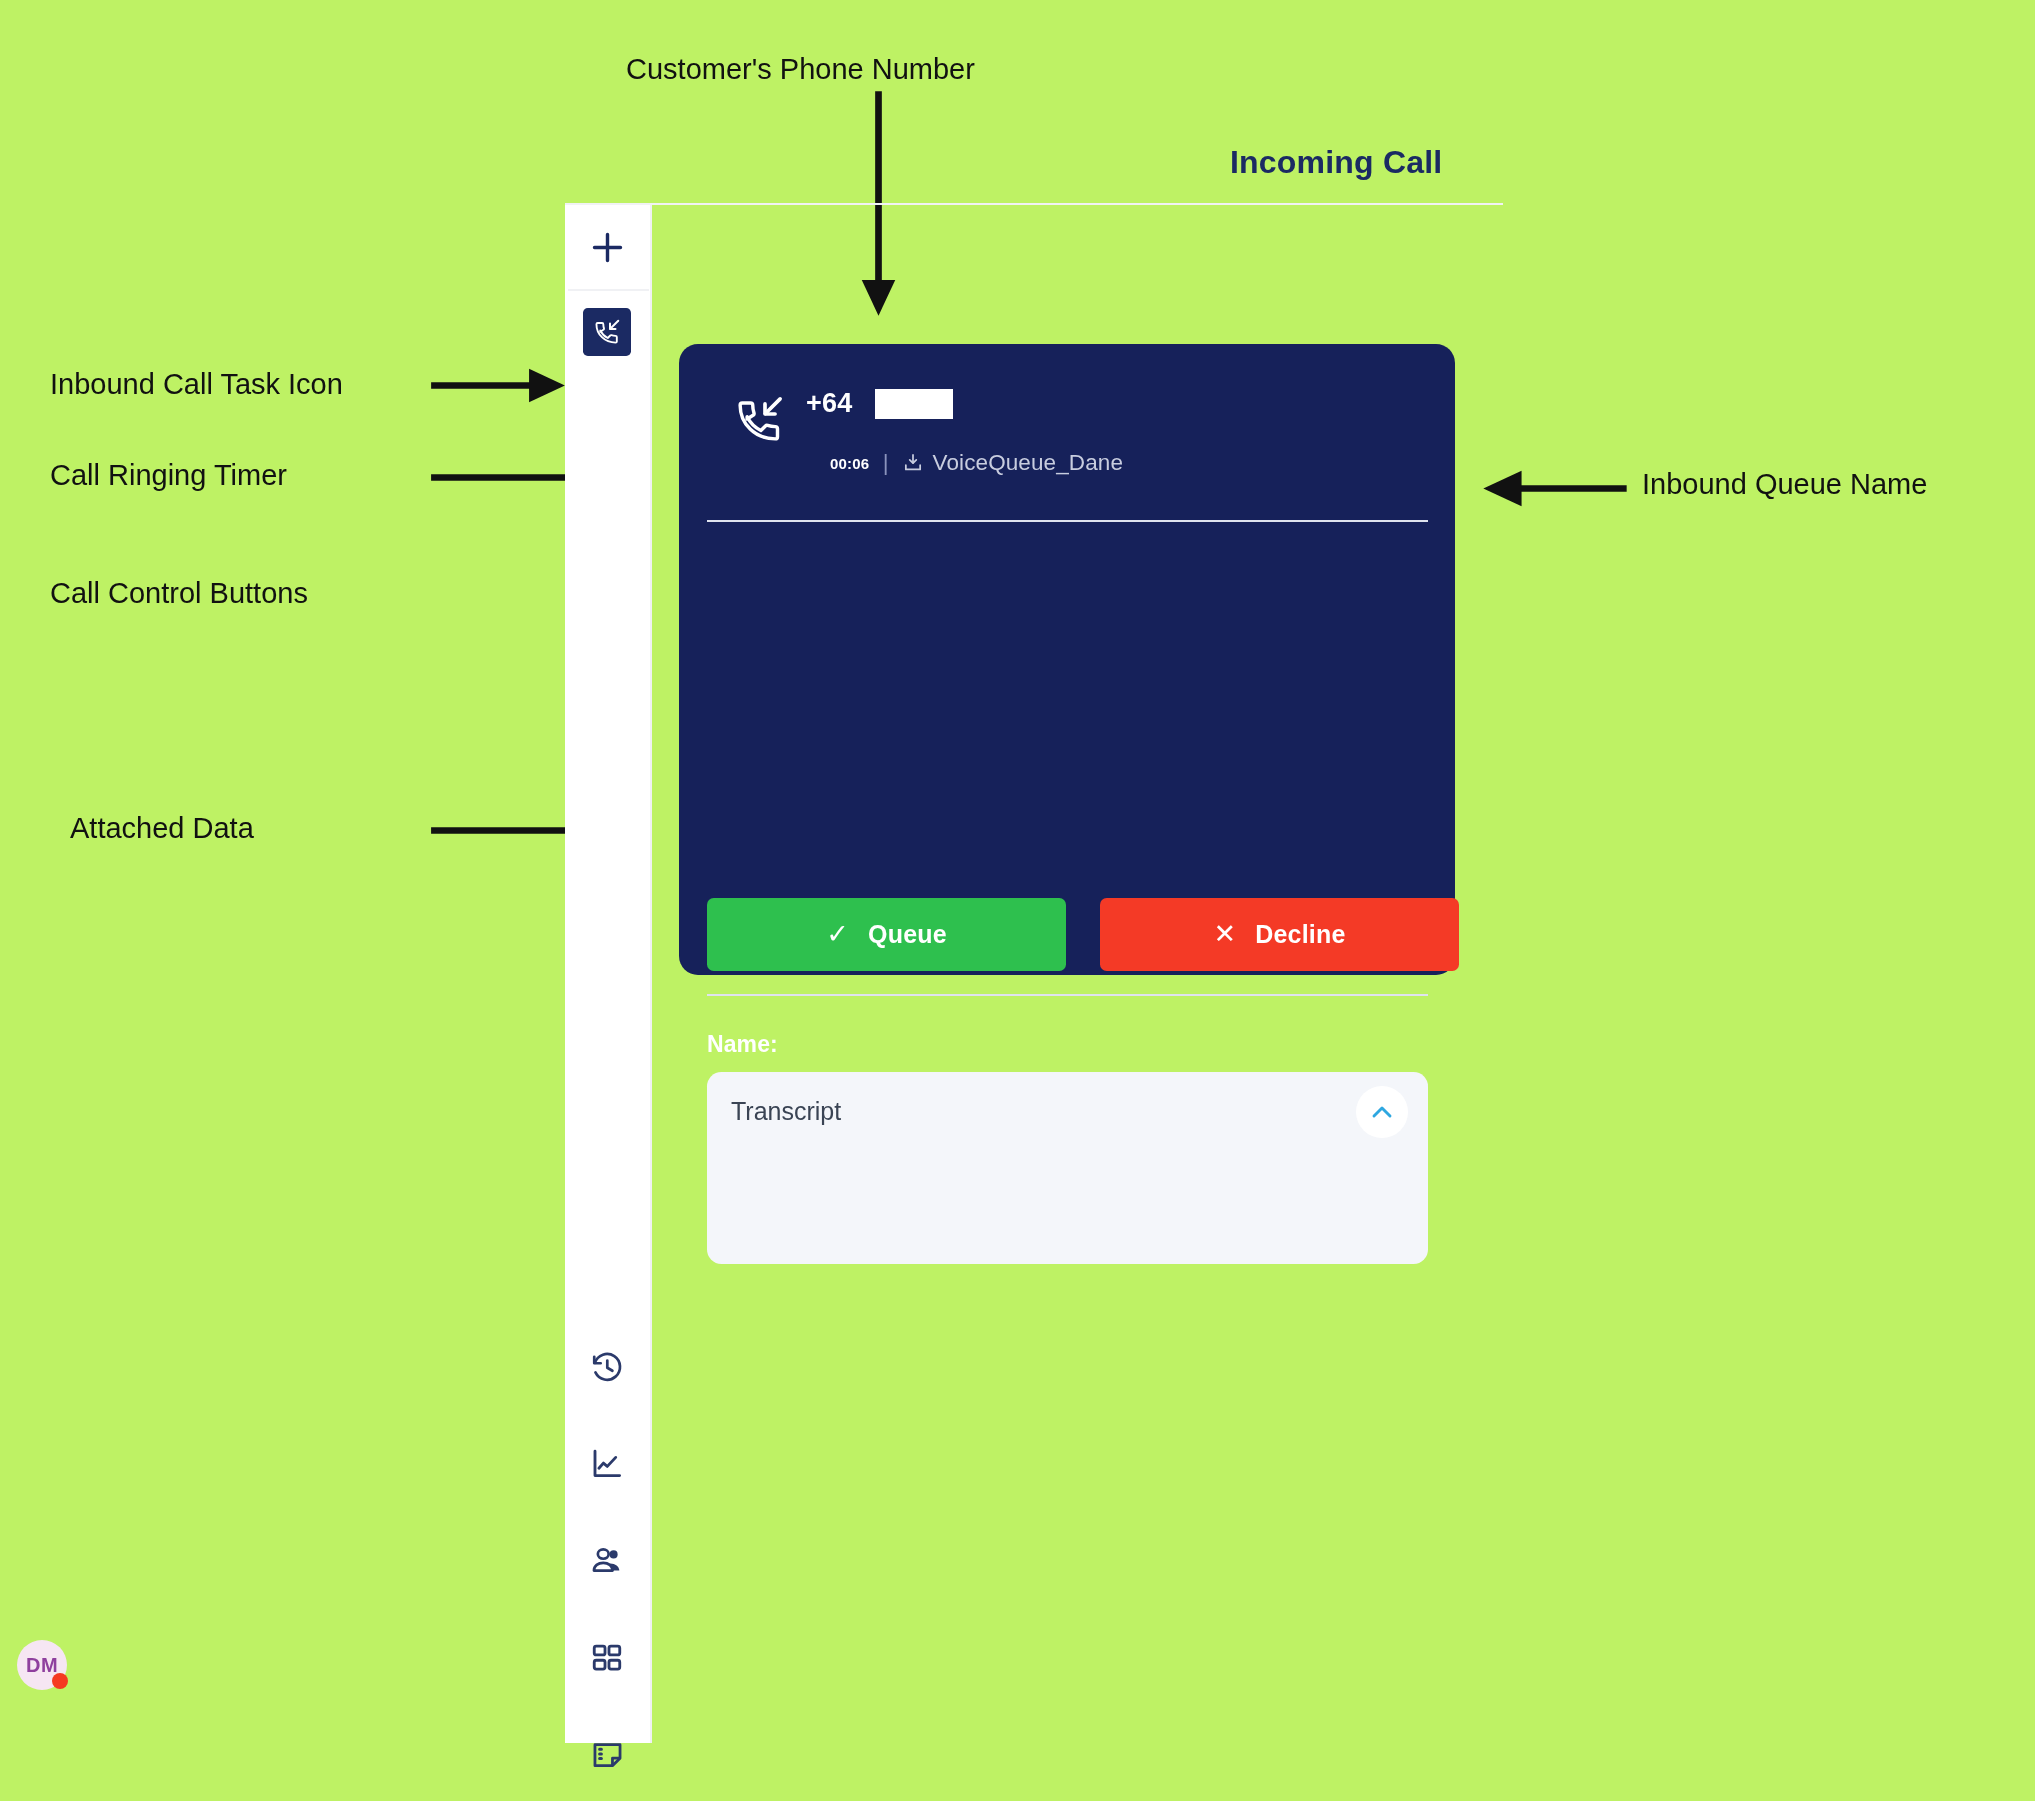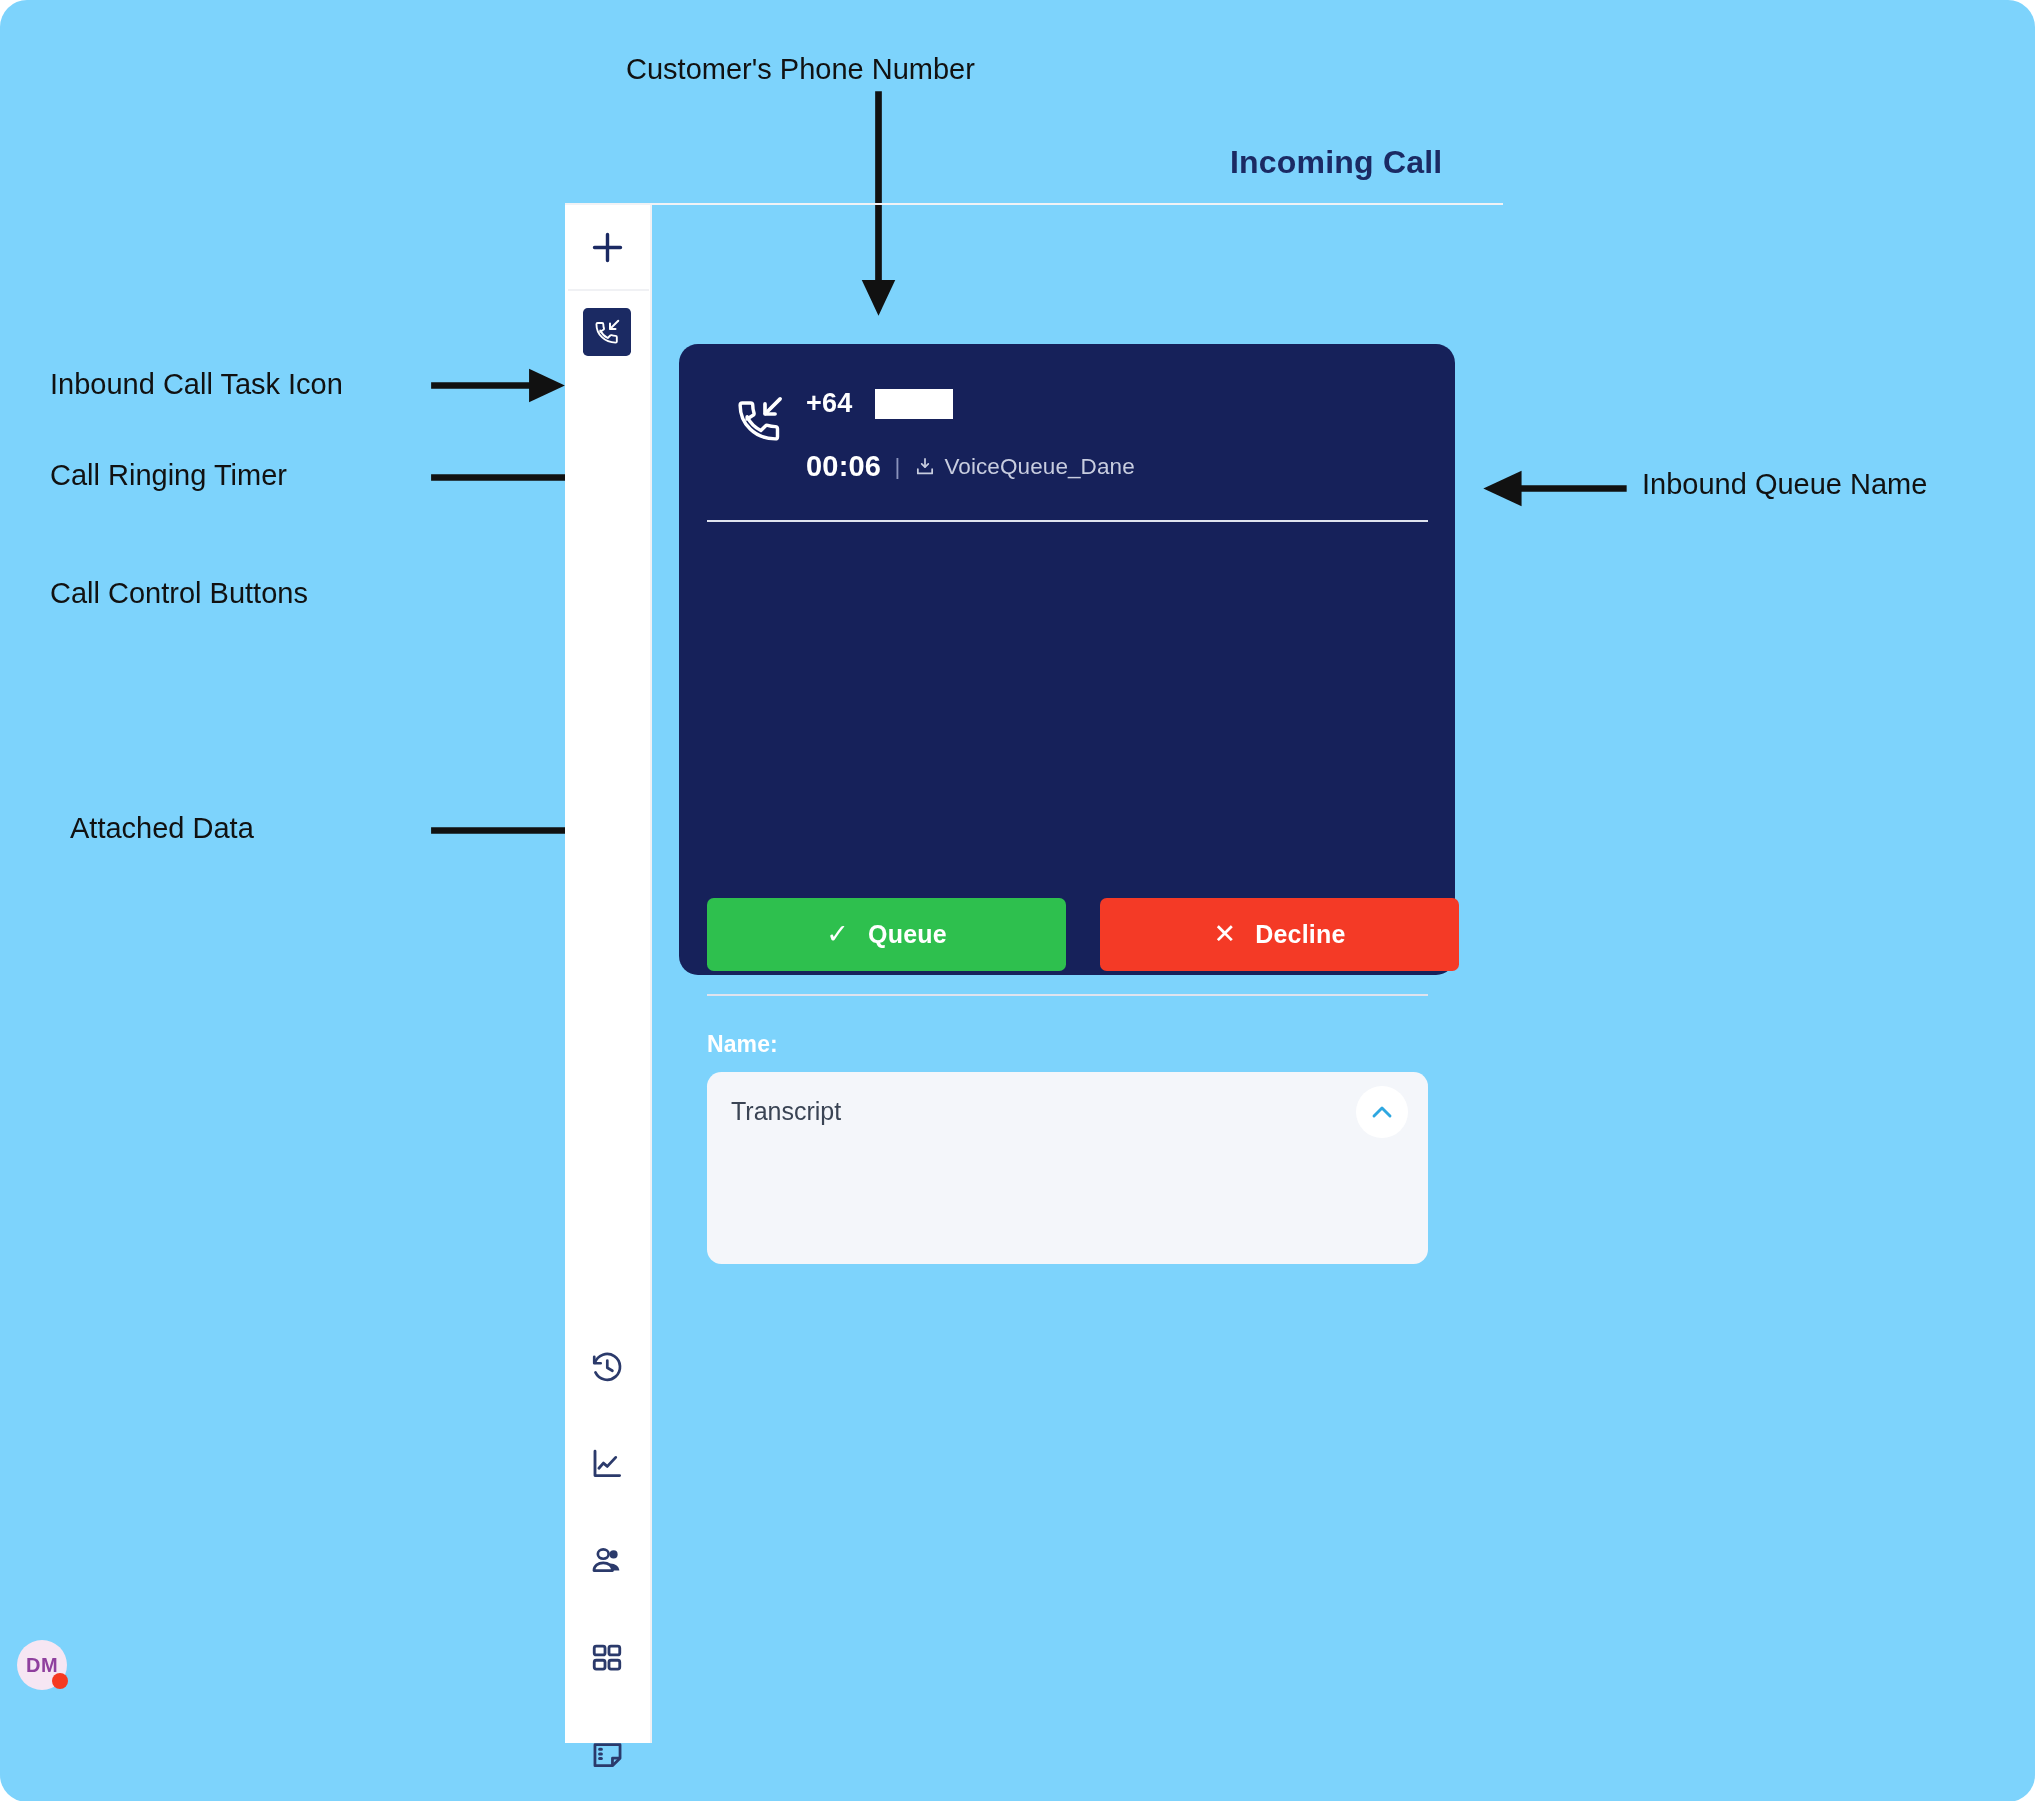--- a/index.html
+++ b/index.html
@@ -3,21 +3,21 @@
 <meta charset="utf-8">
 <style>
   * { box-sizing: border-box; margin: 0; padding: 0; }
   html, body {
     width: 2035px;
     height: 1802px;
     background: #ffffff;
     font-family: "Liberation Sans", sans-serif;
     overflow: hidden;
   }
-  #root { position: relative; width: 2035px; height: 1802px; background: #7dd3fc; border-radius: 27px; }
+  #root { position: relative; width: 2035px; height: 1802px; background: #bef264; }
 
   
   .anno-label {
     position: absolute;
     color: #111111;
     font-family: "Liberation Sans", sans-serif;
     font-size: 29px;
     font-weight: 400;
     white-space: nowrap;
     letter-spacing: 0px;
@@ -121,21 +121,21 @@
     display: inline-block;
     width: 78px; height: 30px;
     background: #ffffff;
     margin-left: -1px;
     vertical-align: middle;
   }
   .cc-meta-row {
     position: absolute; left: 127px; top: 106px;
     display: flex; align-items: center; gap: 0px;
   }
-  .cc-timer { color: #ffffff; font-size: 29px; font-weight: 700; letter-spacing: 0.2px; }
+  .cc-timer { color: #ffffff; font-size: 15px; font-weight: 700; letter-spacing: 0.2px; margin-left: 24px; }
   .cc-sep { color: #8a93bd; font-size: 22.5px; font-weight: 400; margin: 0 13.4px; }
   .cc-queue-icon { width: 22px; height: 22px; margin-right: 8.6px; display:inline-block; }
   .cc-queue { color: #c8cddf; font-size: 22.5px; font-weight: 400; letter-spacing: 0.1px; }
 
   .cc-rule {
     position: absolute; left: 28px;
     width: 721px; height: 2.4px;
     background: #dfe3ee;
   }
   .cc-rule-1 { top: 176px; }

